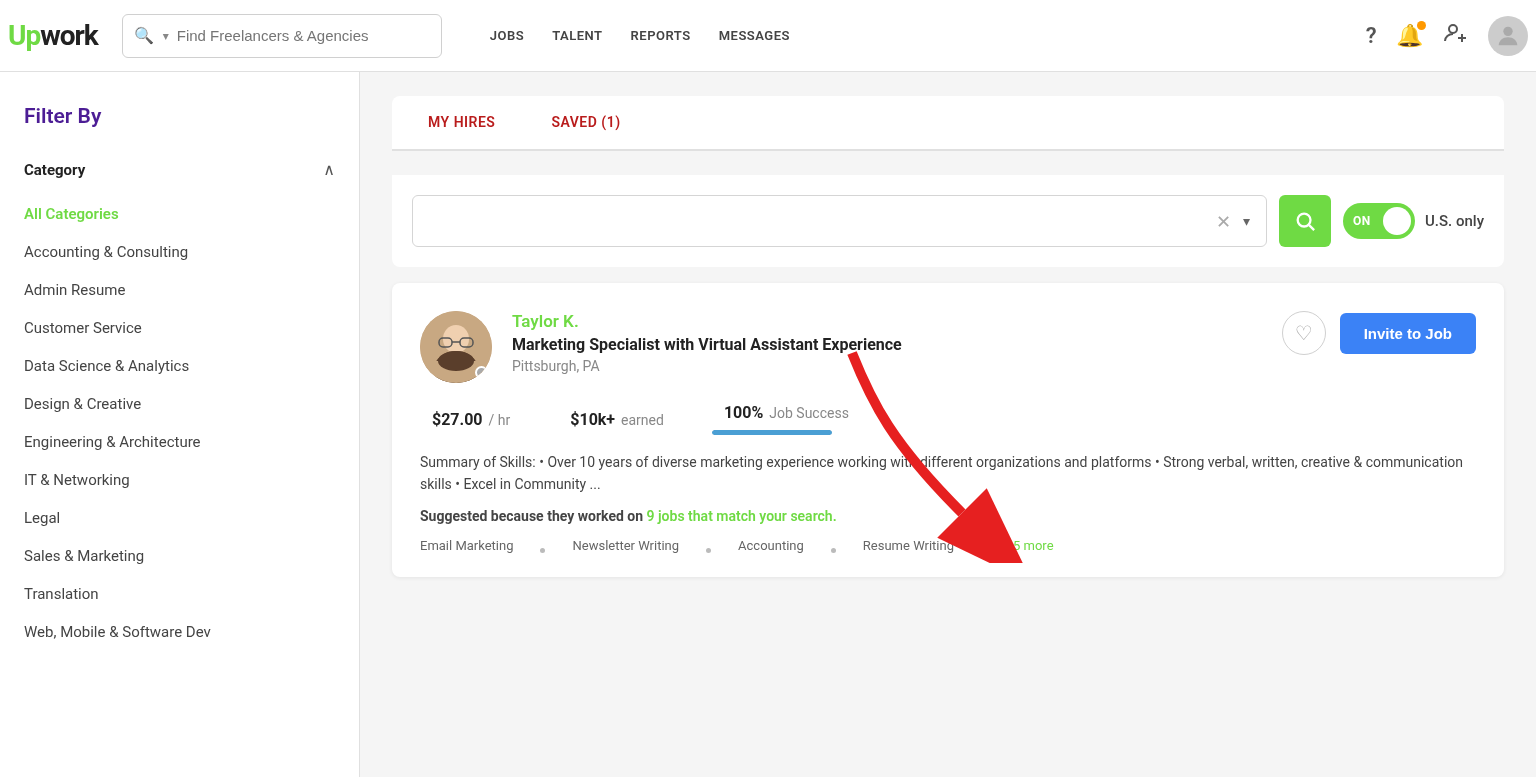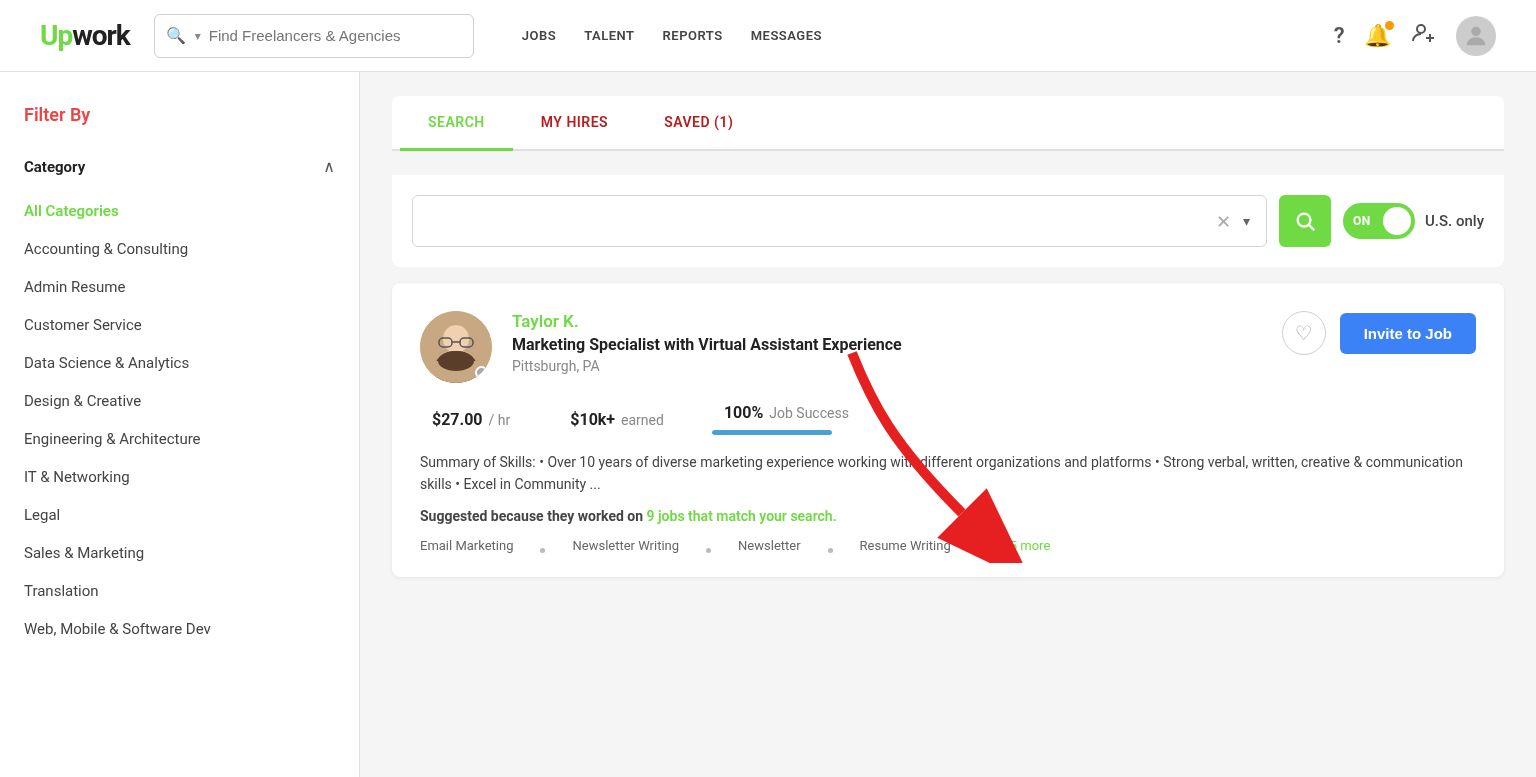--- a/index.html
+++ b/index.html
@@ -5,21 +5,21 @@
     * { box-sizing: border-box; margin: 0; padding: 0; }
     body { font-family: -apple-system, BlinkMacSystemFont, 'Segoe UI', Roboto, sans-serif; background: #f0f0f0; color: #333; }
 
     
     .header {
       background: #fff;
       border-bottom: 1px solid #e0e0e0;
       height: 72px;
       display: flex;
       align-items: center;
-      padding: 0 40px;
+      padding: 0 8px;
       gap: 16px;
       position: relative;
       z-index: 10;
     }
     .logo-area {
       display: flex;
       align-items: center;
       margin-right: 8px;
     }
     .logo-text {
@@ -114,23 +114,23 @@
 
     
     .sidebar {
       width: 360px;
       min-width: 280px;
       background: #fff;
       border-right: 1px solid #e0e0e0;
       padding: 32px 24px;
     }
     .filter-by-title {
-      font-size: 18px;
+      font-size: 21px;
       font-weight: 600;
-      color: #ef4444;
+      color: #4c1d95;
       margin-bottom: 32px;
     }
     .category-header {
       display: flex;
       align-items: center;
       justify-content: space-between;
       margin-bottom: 16px;
     }
     .category-title {
       font-size: 15px;
@@ -520,21 +520,20 @@
       <li>Legal</li>
       <li>Sales &amp; Marketing</li>
       <li>Translation</li>
       <li>Web, Mobile &amp; Software Dev</li>
     </ul>
   </aside>
 
   <main class="main-content">
 
     <div class="tabs" style="background:#fff;padding:0 8px;border-radius:8px 8px 0 0;">
-      <div class="tab active">SEARCH</div>
       <div class="tab">MY HIRES</div>
       <div class="tab">SAVED (1)</div>
     </div>
 
     <div class="search-row" style="background:#fff;padding:20px 20px;border-radius:0 0 8px 8px;margin-bottom:16px;">
       <div class="main-search-box">
         <input type="text" style="">
         <span class="clear-icon">✕</span>
         <span class="dropdown-arrow">▾</span>
       </div>
@@ -612,21 +611,21 @@
       <p class="suggested-text">
         <strong>Suggested because they worked on</strong>
         <a href="#">9 jobs that match your search.</a>
       </p>
 
       <div class="skills-row">
         <span class="skill-item">Email Marketing</span>
         <span class="skill-dot"></span>
         <span class="skill-item">Newsletter Writing</span>
         <span class="skill-dot"></span>
-        <span class="skill-item">Newsletter</span>
+        <span class="skill-item">Accounting</span>
         <span class="skill-dot"></span>
         <span class="skill-item">Resume Writing</span>
         <span class="skill-dot"></span>
         <span class="more-skills">5 more</span>
       </div>
 
       <div class="red-arrow-wrapper">
         <svg width="260" height="220" viewBox="0 0 260 220">
           <defs>
             <marker id="arrowhead" markerWidth="10" markerHeight="7" refX="0" refY="3.5" orient="auto">

